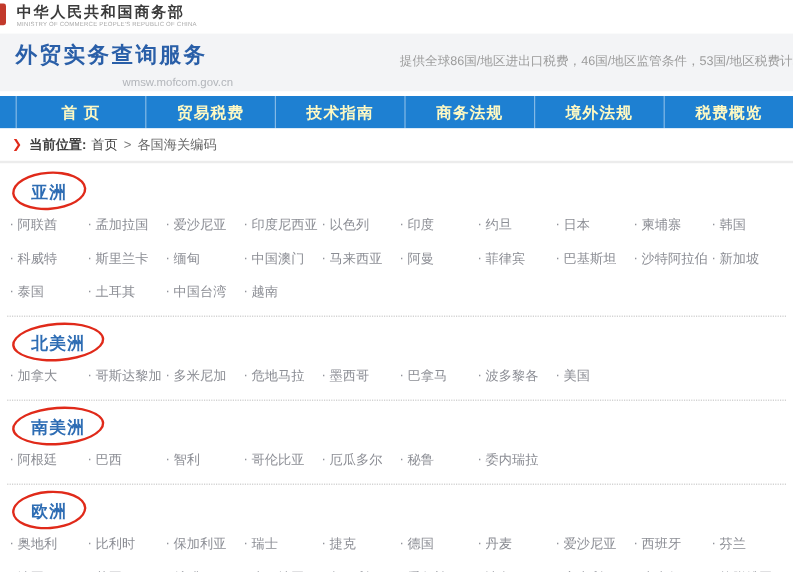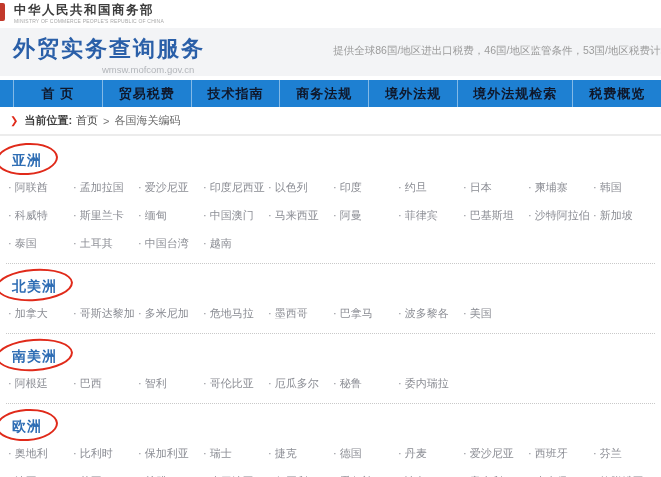--- a/index.html
+++ b/index.html
@@ -16,50 +16,50 @@
   
   .top-band{position:relative;height:28px;background:#fff;}
   .partial-logo{position:absolute;left:-5px;top:3px;width:10px;height:18px;
     background:#c2392b;border-radius:2px;}
   .logo-block{position:absolute;left:14px;top:4px;line-height:1.1;}
   .logo-cn{font-size:12.5px;font-weight:bold;color:#3c3c3c;letter-spacing:1.5px;}
   .logo-en{font-size:5px;color:#a8a8a8;letter-spacing:.2px;margin-top:1px;}
 
   
   .title-band{position:relative;height:48px;background:#f3f4f6;overflow:hidden;}
-  .site-title{position:absolute;left:13px;top:6px;font-size:22px;font-weight:bold;
+  .site-title{position:absolute;left:13px;top:6px;font-size:18px;font-weight:bold;
     color:var(--title-blue);letter-spacing:2px;}
   .site-url{position:absolute;left:58px;top:36px;font-size:9.5px;color:#b2b5ba;margin-left:44px;}
   .tagline{position:absolute;right:-10px;top:16px;font-size:10.5px;color:#9b9b9b;
     white-space:nowrap;}
 
   
   .nav-gap{height:4px;background:#fff;}
   .nav-bar{display:flex;height:27px;background:var(--nav-blue);align-items:stretch;}
   .nav-stub{width:14px;border-right:1px solid rgba(255,255,255,.45);}
   .nav-item{flex:1;display:flex;align-items:center;justify-content:center;
-    color:#0f172a;font-size:13px;font-weight:bold;letter-spacing:1px;
+    color:#fef9c3;font-size:13px;font-weight:bold;letter-spacing:1px;
     border-right:1px solid rgba(255,255,255,.45);cursor:pointer;white-space:nowrap;text-align:center;}
   .nav-item:last-child{border-right:none;}
   .nav-item.wide{flex:1.3;}
 
   
   .breadcrumb{position:relative;height:29px;background:#fff;
     border-bottom:2px solid #ececec;display:flex;align-items:center;
     padding-left:10px;font-size:11px;color:#555;}
   .crumb-arrow{color:var(--accent-red);font-size:10px;font-weight:bold;margin-right:6px;}
   .crumb-prefix{font-weight:bold;color:#3f3f3f;margin-right:4px;}
   .crumb-home{color:#3f3f3f;text-decoration:none;cursor:pointer;}
   .crumb-sep{margin:0 5px;color:#777;}
   .crumb-current{color:#666;}
 
   
   .content{padding:2px 0 0 0;background:#fff;}
   .section{padding-top:9px;}
-  .sec-header-wrap{position:relative;margin-left:12px;height:26px;display:inline-block;}
+  .sec-header-wrap{position:relative;margin-left:26px;height:26px;display:inline-block;}
   .sec-title{position:relative;z-index:2;font-size:14px;font-weight:bold;
     color:var(--section-blue);letter-spacing:1px;line-height:26px;}
   .ellipse{position:absolute;z-index:1;border:2px solid var(--accent-red);
     border-radius:50%;transform:rotate(-4deg);}
   .country-grid{display:grid;grid-template-columns:repeat(10,65px);
     margin-left:8px;row-gap:0;}
   .country{display:flex;align-items:center;height:28px;font-size:11px;
     color:var(--country-gray);cursor:pointer;white-space:nowrap;overflow:visible;}
   .country .dot{margin-right:3px;color:var(--country-gray);}
   .country a{color:var(--country-gray);text-decoration:none;}
@@ -84,21 +84,20 @@
 
 <div class="nav-gap"></div>
 <div class="nav-bar">
   <div class="nav-stub"></div>
 
 <div class="nav-item">首 页</div>
     <div class="nav-item">贸易税费</div>
     <div class="nav-item">技术指南</div>
     <div class="nav-item">商务法规</div>
     <div class="nav-item">境外法规</div>
-    <div class="nav-item wide">境外法规检索</div>
     <div class="nav-item">税费概览</div>
   </div>
 
 <div class="breadcrumb">
   <span class="crumb-arrow">❯</span>
   <span class="crumb-prefix">当前位置:</span>
   <a class="crumb-home">首页</a>
   <span class="crumb-sep">&gt;</span>
   <span class="crumb-current">各国海关编码</span>
 </div>

